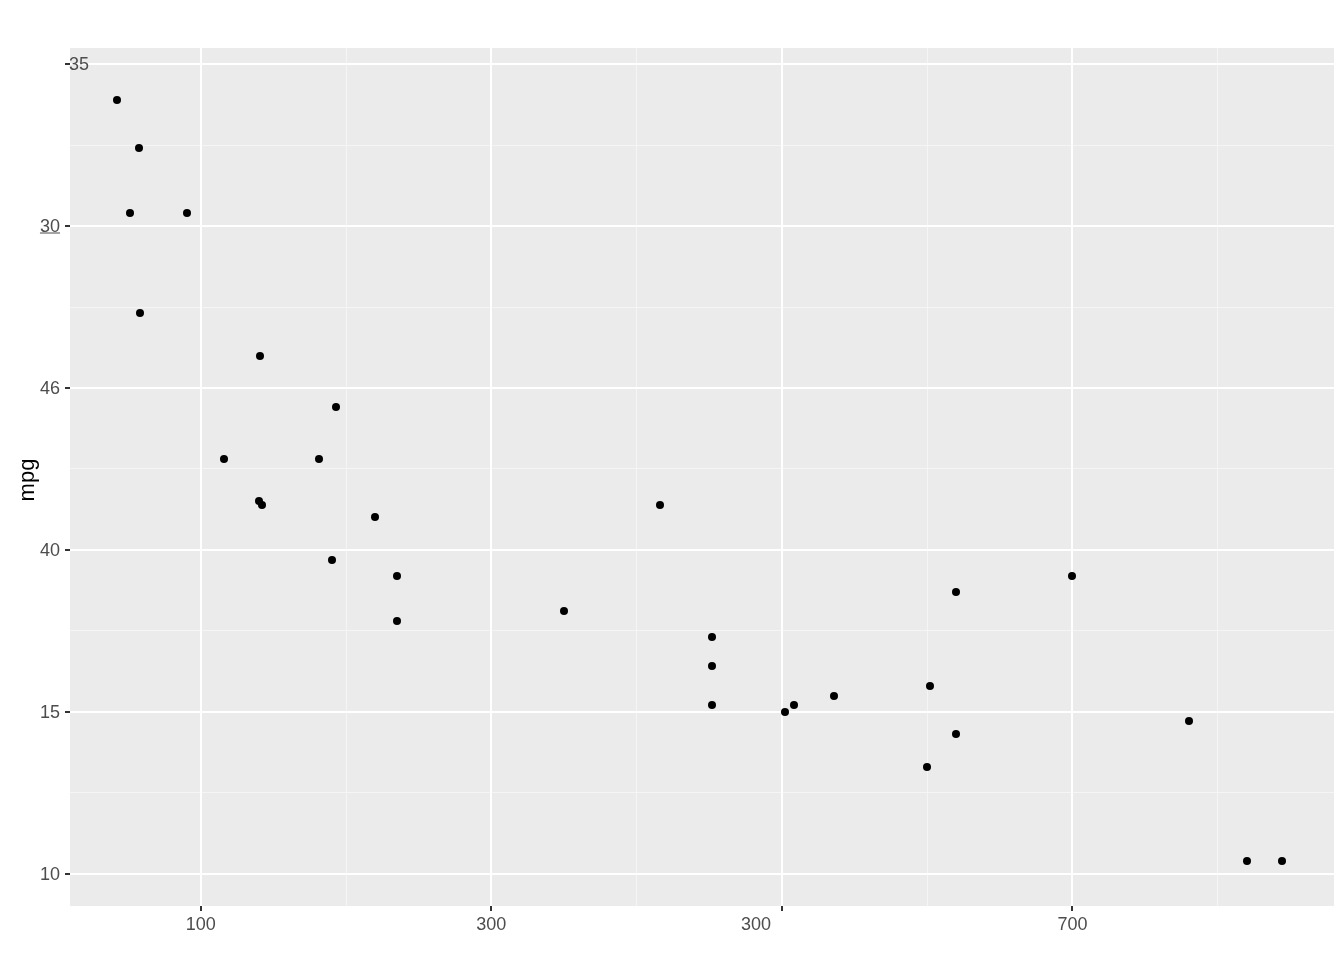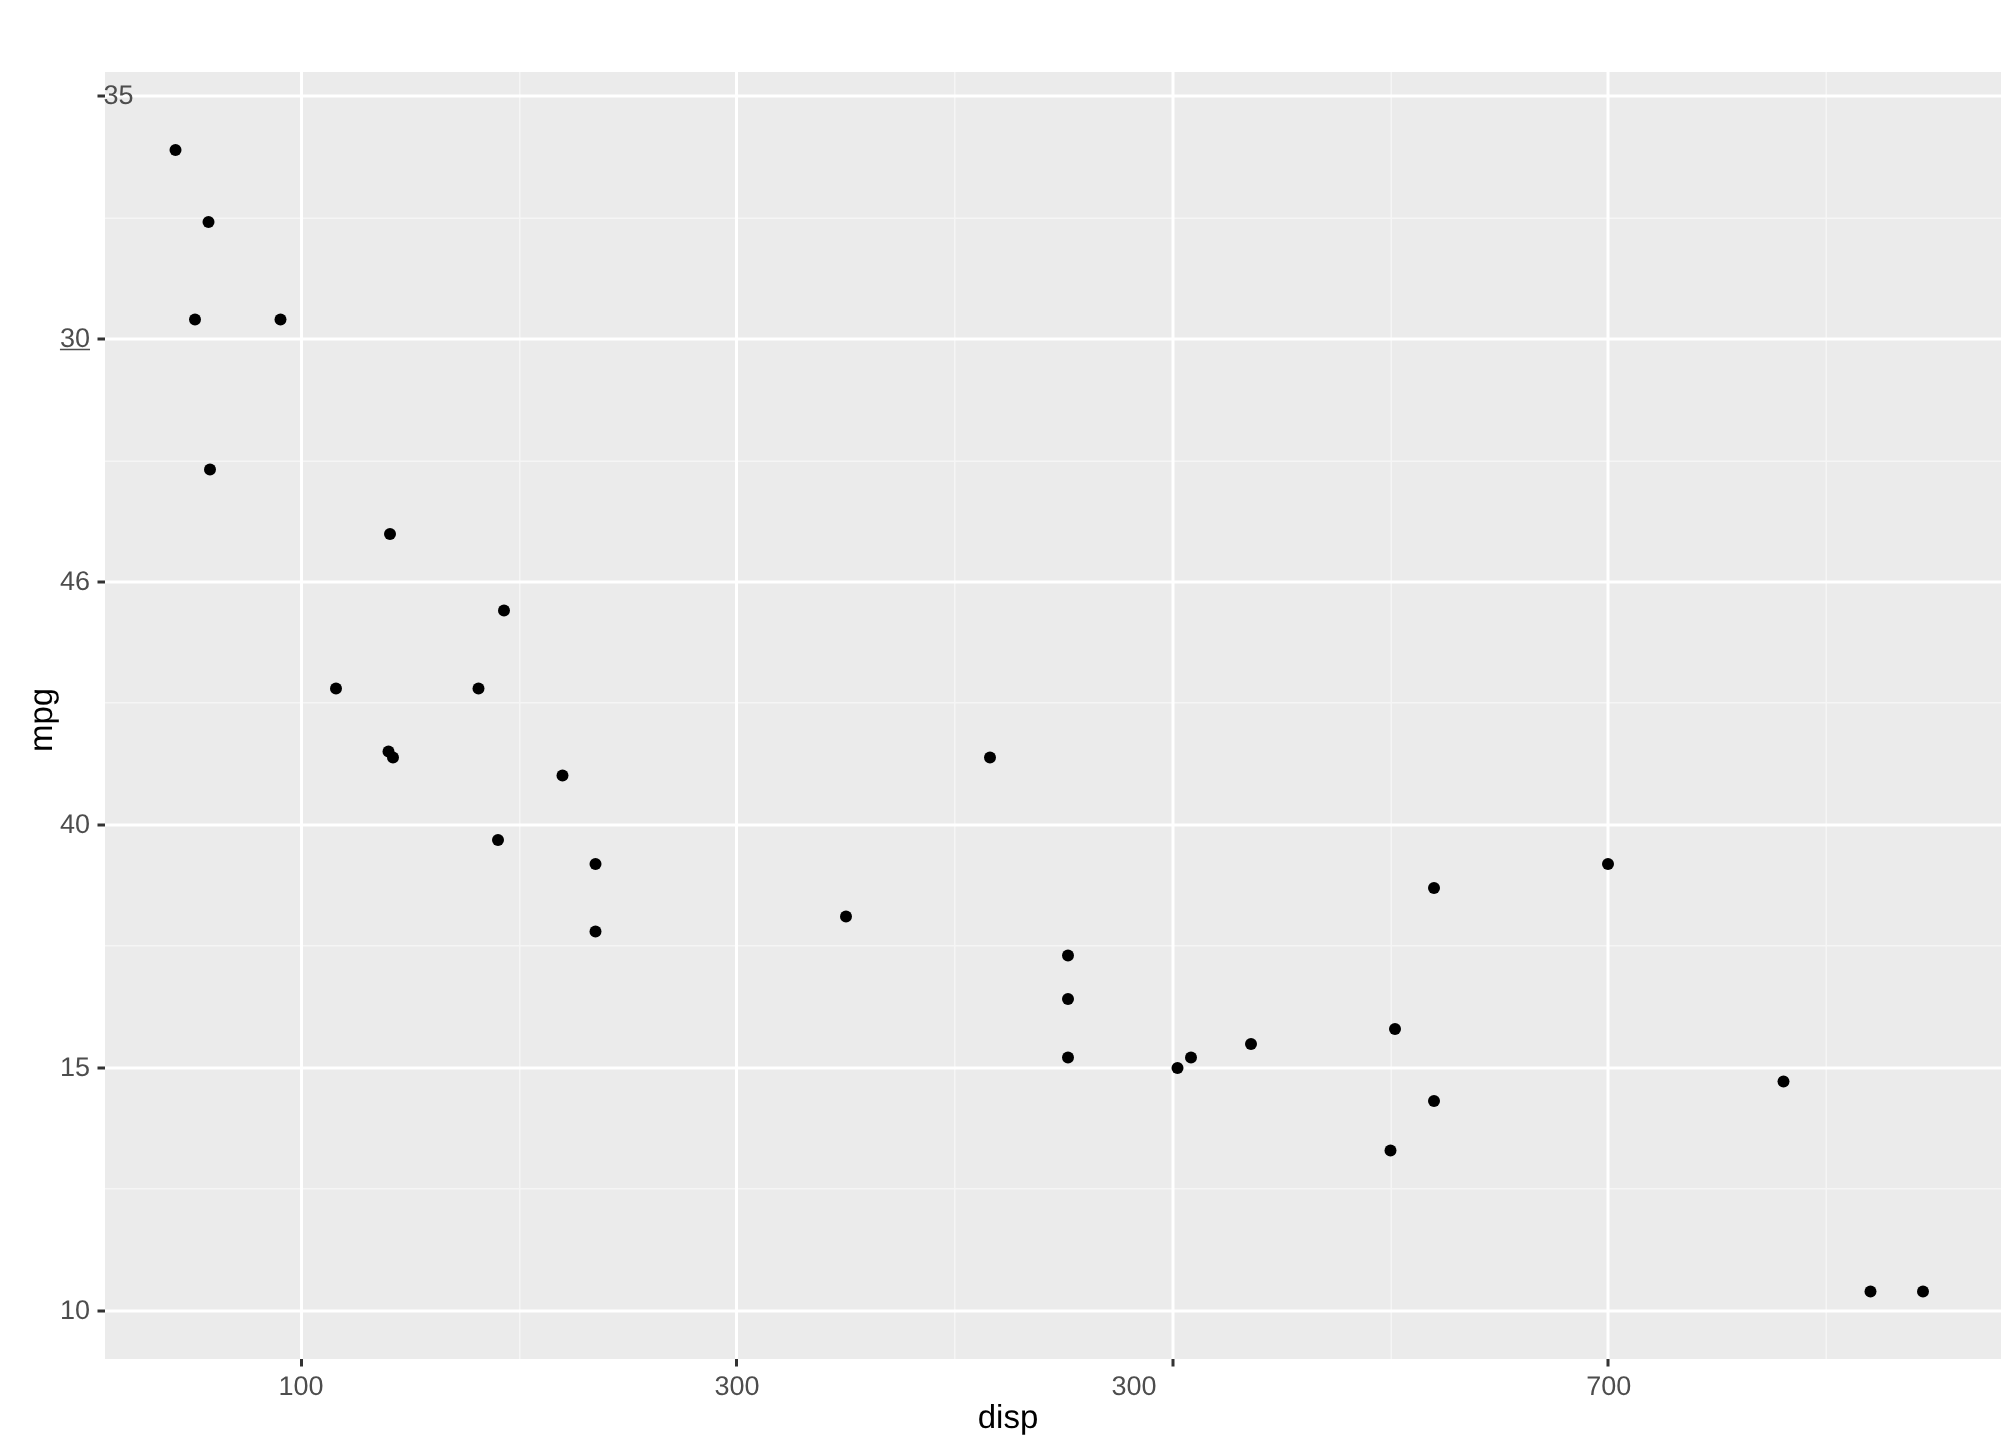--- a/index.html
+++ b/index.html
@@ -70,21 +70,20 @@
     background: #000000;
     border-radius: 50%;
     transform: translate(-50%, -50%);
   }
 </style>
 </head>
 <body>
 
 <div class="chart-wrap">
   <div class="ylab">mpg</div>
-  <div class="xlab">disp</div>
   <div id="panel" class="panel" style="left: 70px; top: 48px; width: 1264px; height: 858px;"></div>
 <div class="grid-minor" style="left: 345.546px; top: 48px; width: 1px; height: 858px;"></div>
     <div class="grid-minor" style="left: 636.121px; top: 48px; width: 1px; height: 858px;"></div>
     <div class="grid-minor" style="left: 926.695px; top: 48px; width: 1px; height: 858px;"></div>
     <div class="grid-minor" style="left: 1217.27px; top: 48px; width: 1px; height: 858px;"></div>
     <div class="grid-minor" style="top: 792.179px; left: 70px; height: 1px; width: 1264px;"></div>
     <div class="grid-minor" style="top: 630.292px; left: 70px; height: 1px; width: 1264px;"></div>
     <div class="grid-minor" style="top: 468.406px; left: 70px; height: 1px; width: 1264px;"></div>
     <div class="grid-minor" style="top: 306.519px; left: 70px; height: 1px; width: 1264px;"></div>
     <div class="grid-minor" style="top: 144.632px; left: 70px; height: 1px; width: 1264px;"></div>

